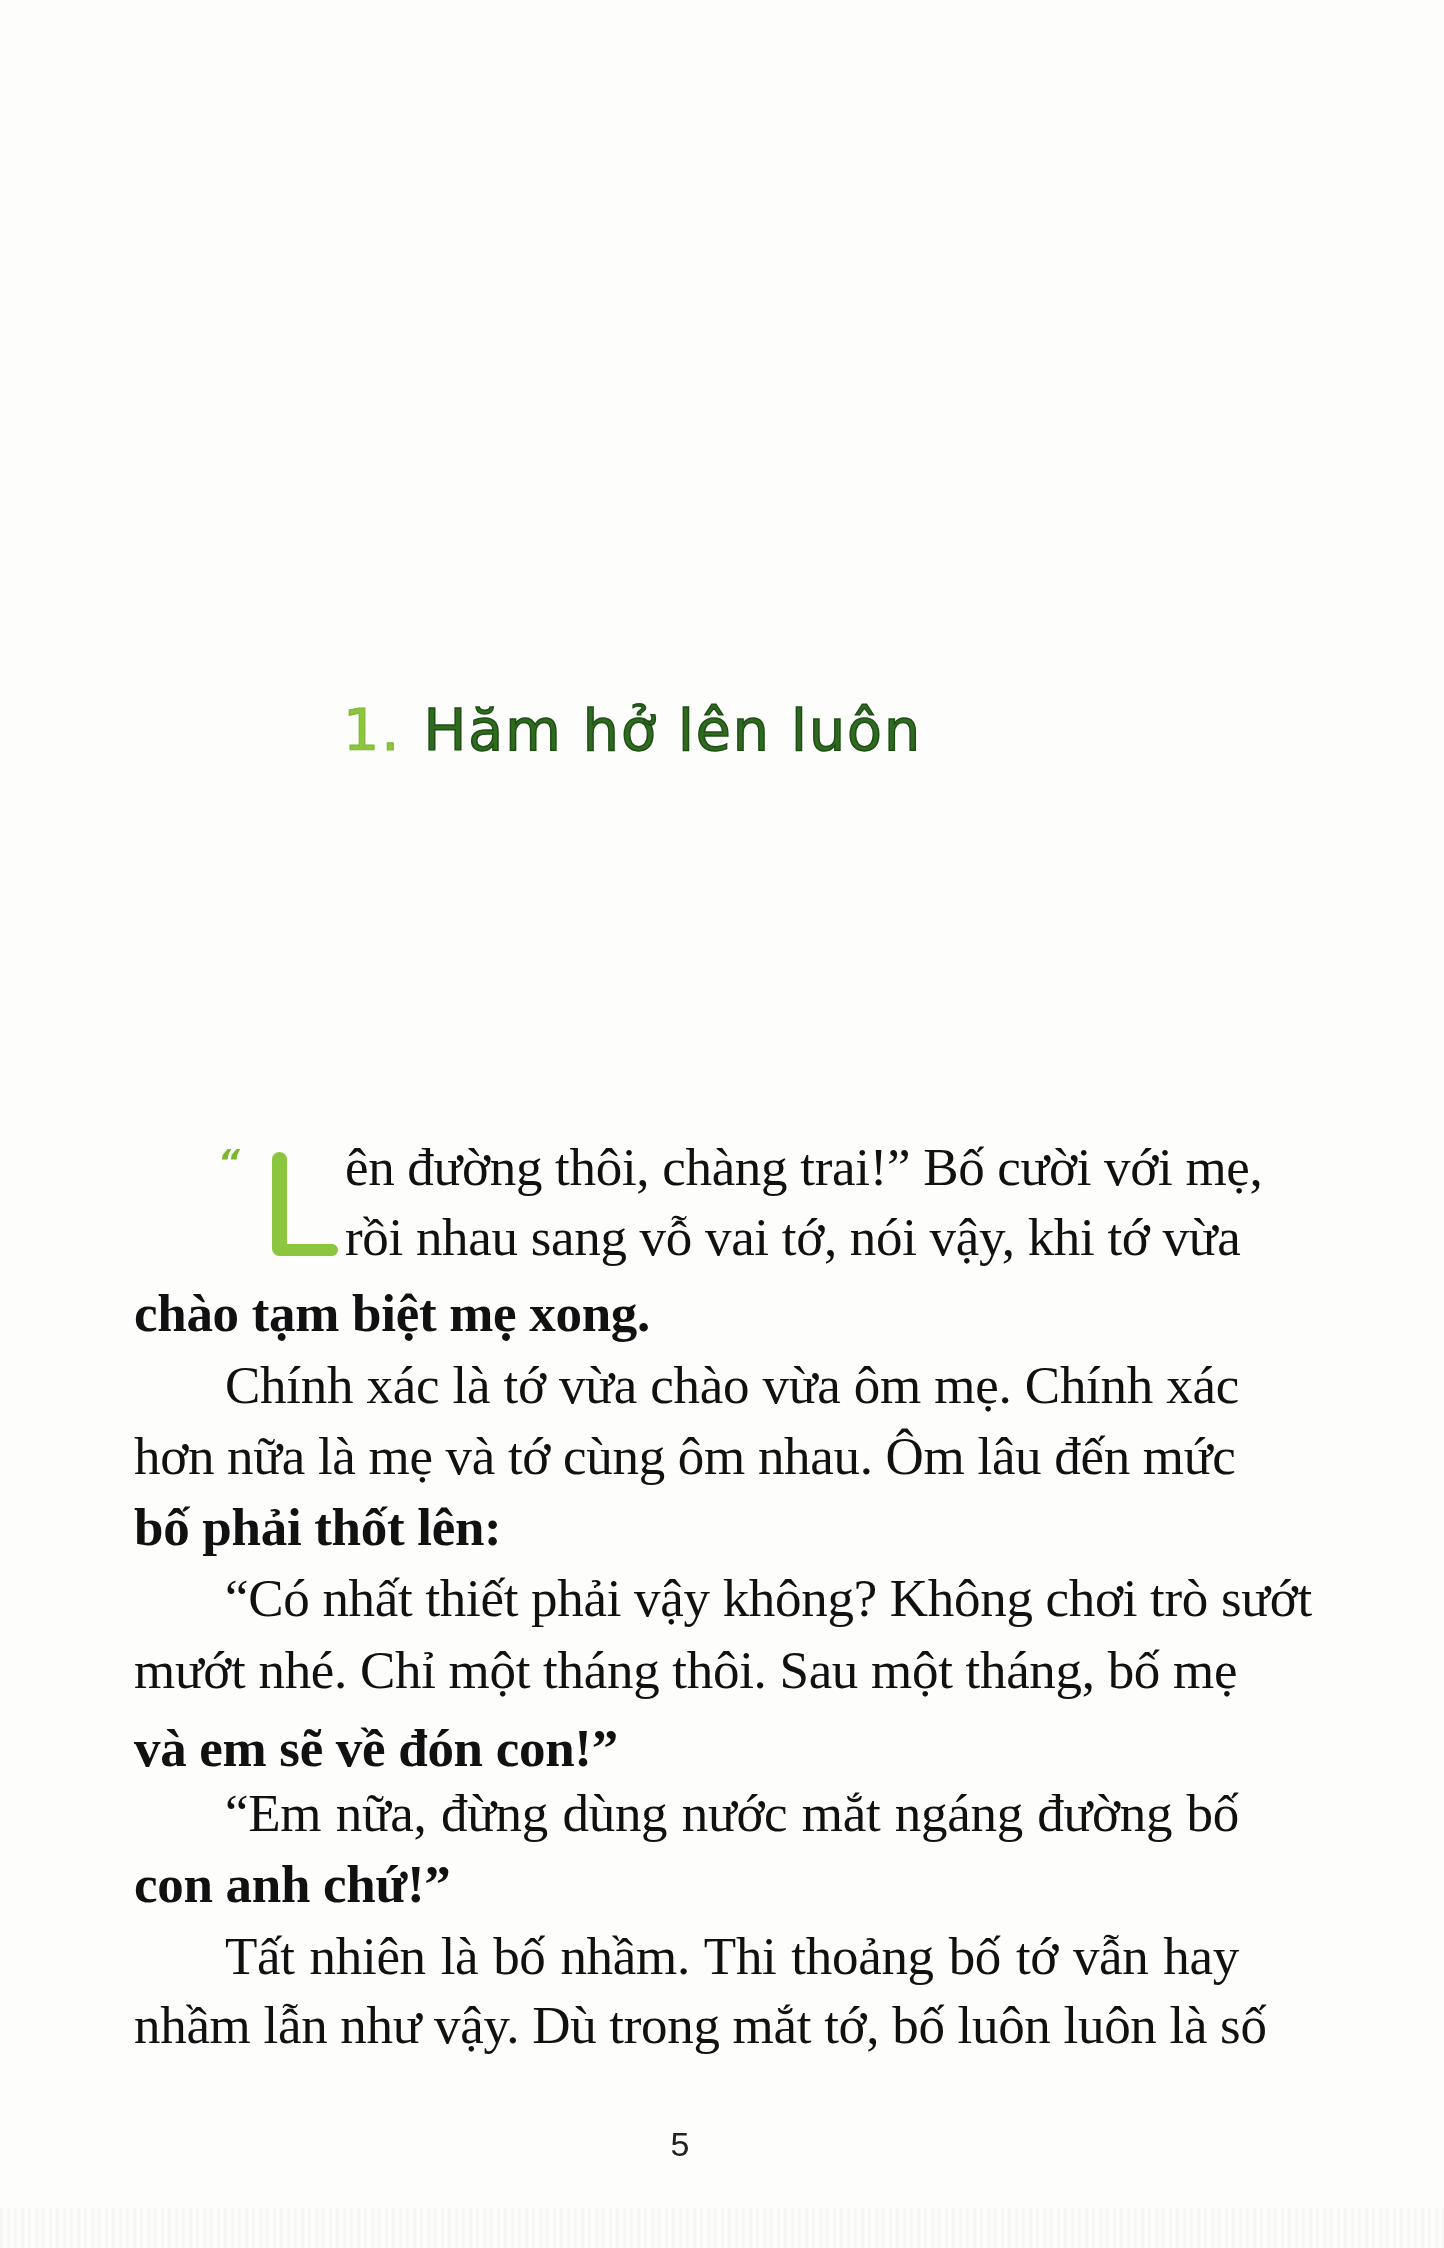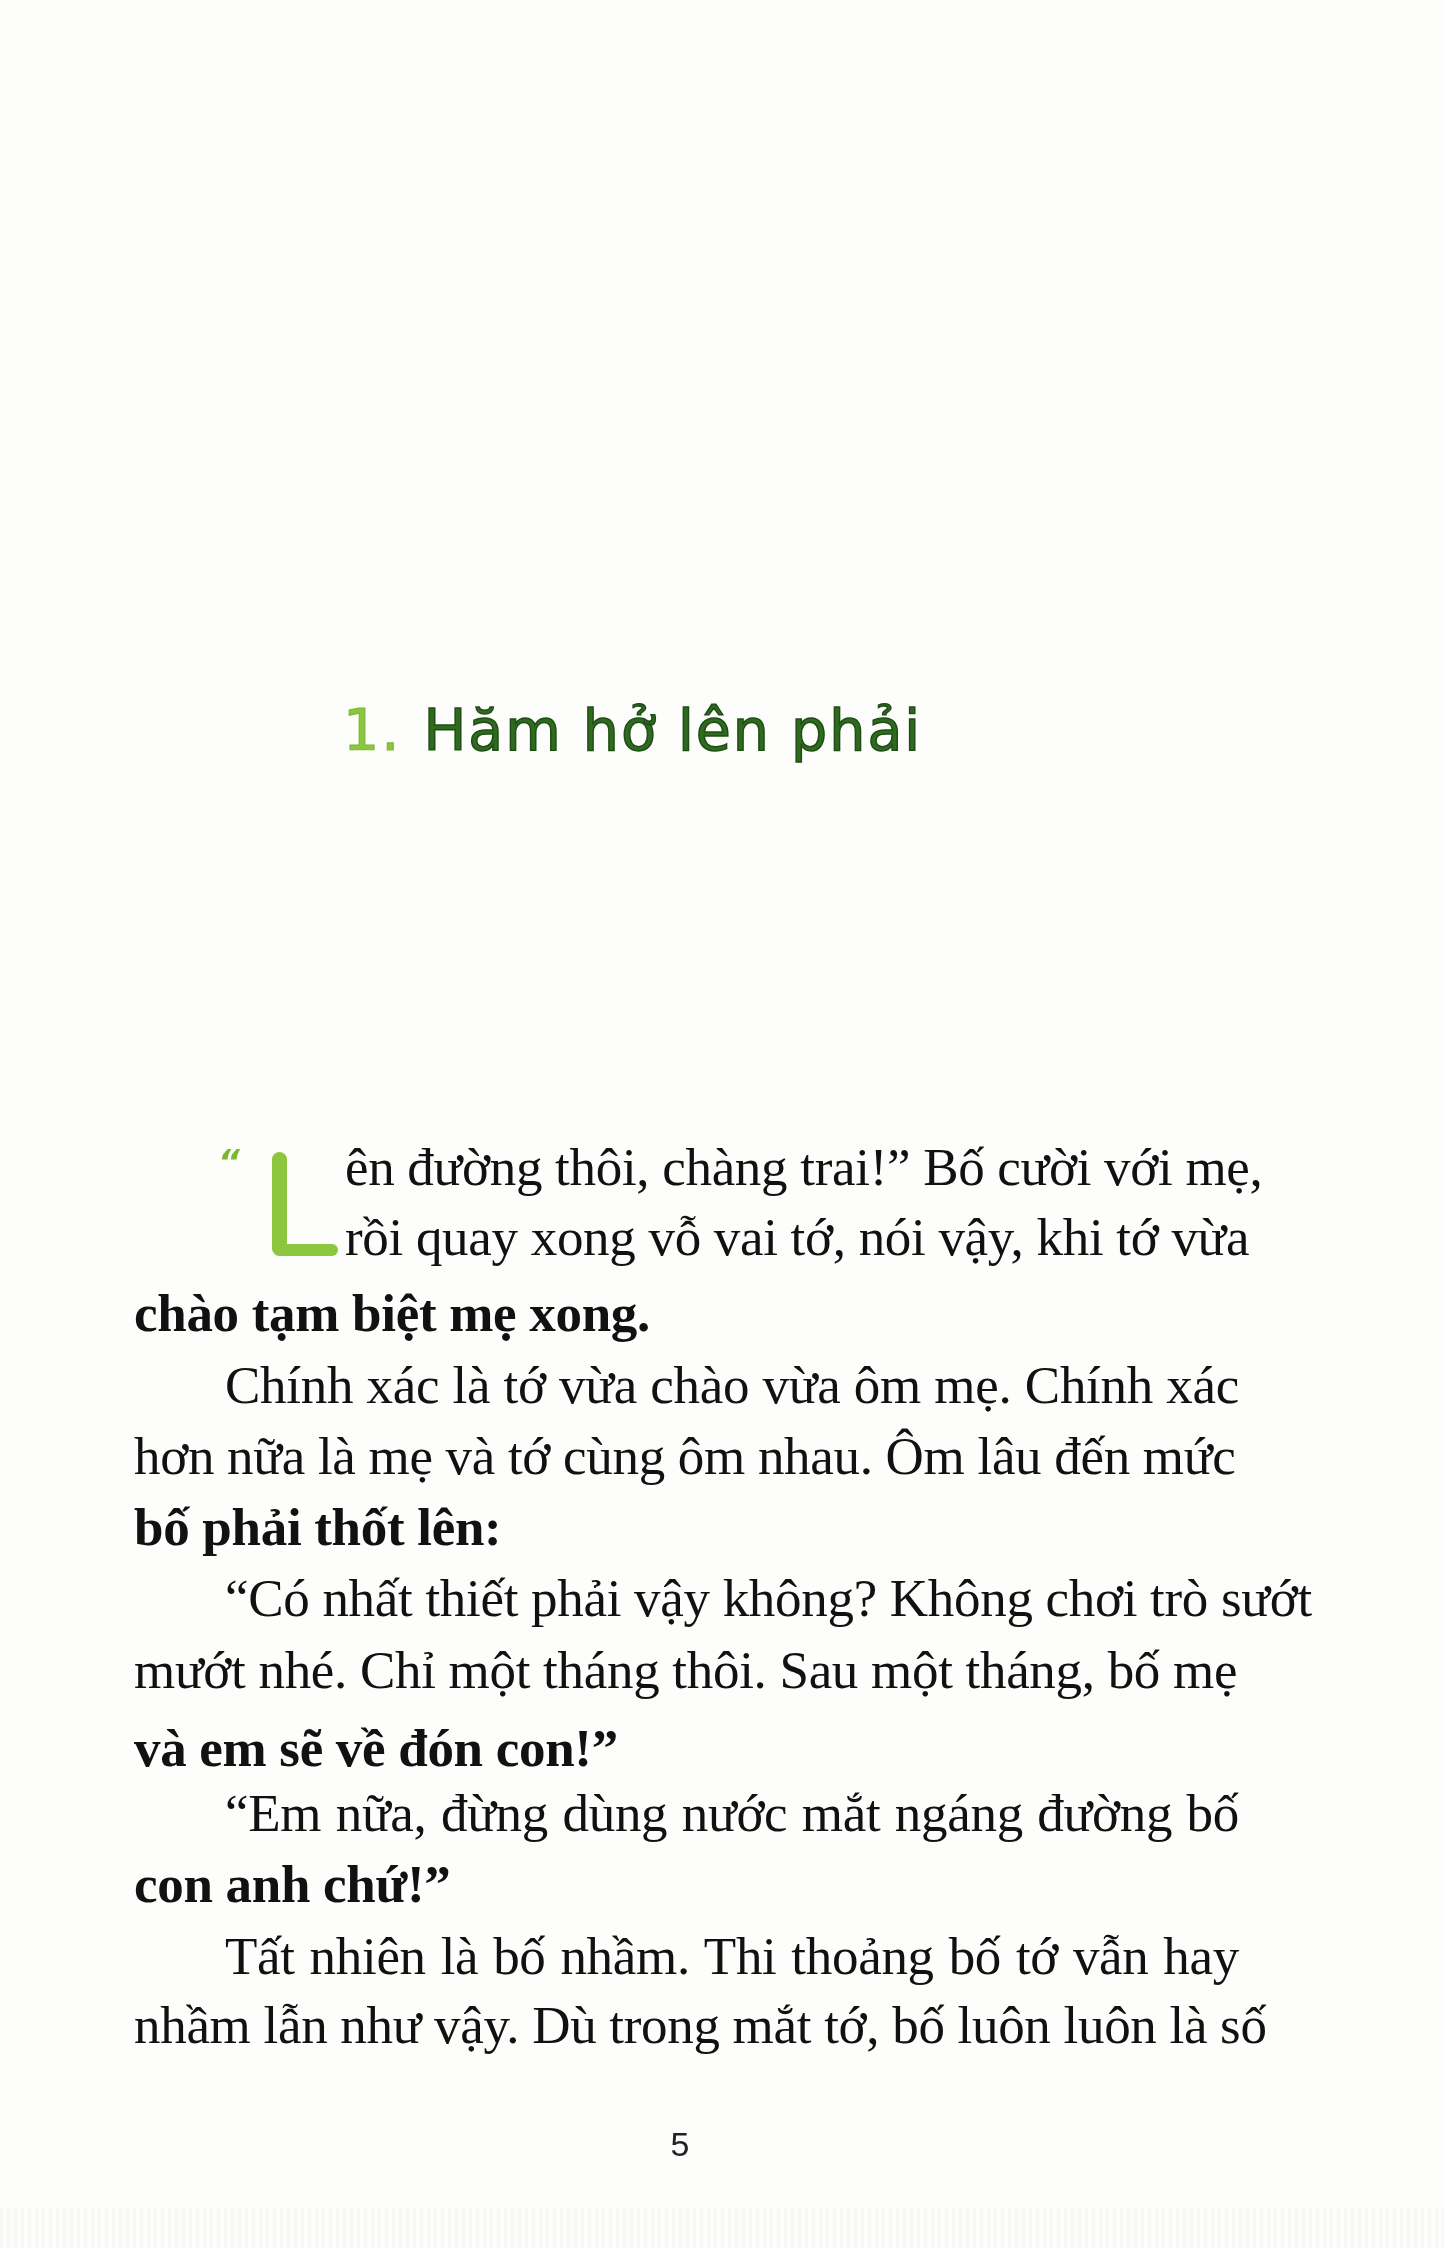--- a/index.html
+++ b/index.html
@@ -52,31 +52,31 @@
     position: absolute; left: 660px; top: 2124px; width: 40px; text-align: center;
     font-family: "Liberation Sans", "DejaVu Sans", sans-serif; font-size: 34px; line-height: 40px; color: #222;
   }
 </style>
 </head>
 <body>
 
 <div class="page">
 
   <div class="chapter-title">
-    <span class="chapter-number">1.</span><span class="chapter-name">Hăm hở lên phải</span>
+    <span class="chapter-number">1.</span><span class="chapter-name">Hăm hở lên luôn</span>
   </div>
 
   <div class="dropcap-quote">“</div>
   <div class="dropcap-L">
     <div class="bar"></div>
     <div class="arm"></div>
   </div>
 
   <div class="line after-cap" style="top:1137px;">ên đường thôi, chàng trai!” Bố cười với mẹ,</div>
-  <div class="line after-cap" style="top:1207px;">rồi quay xong vỗ vai tớ, nói vậy, khi tớ vừa</div>
+  <div class="line after-cap" style="top:1207px;">rồi nhau sang vỗ vai tớ, nói vậy, khi tớ vừa</div>
   <div class="line short" style="top:1283px;">chào tạm biệt mẹ xong.</div>
   <div class="line indent" style="top:1355px;">Chính xác là tớ vừa chào vừa ôm mẹ. Chính xác</div>
   <div class="line" style="top:1426px;">hơn nữa là mẹ và tớ cùng ôm nhau. Ôm lâu đến mức</div>
   <div class="line indent" style="top:1568px;">“Có nhất thiết phải vậy không? Không chơi trò sướt</div>
   <div class="line short" style="top:1497px;">bố phải thốt lên:</div>
   <div class="line" style="top:1640px;">mướt nhé. Chỉ một tháng thôi. Sau một tháng, bố mẹ</div>
   <div class="line short" style="top:1711px;margin-top:7px;">và em sẽ về đón con!”</div>
   <div class="line indent" style="top:1783px;">“Em nữa, đừng dùng nước mắt ngáng đường bố</div>
   <div class="line short" style="top:1854px;">con anh chứ!”</div>
   <div class="line" style="top:1995px;">nhầm lẫn như vậy. Dù trong mắt tớ, bố luôn luôn là số</div>

